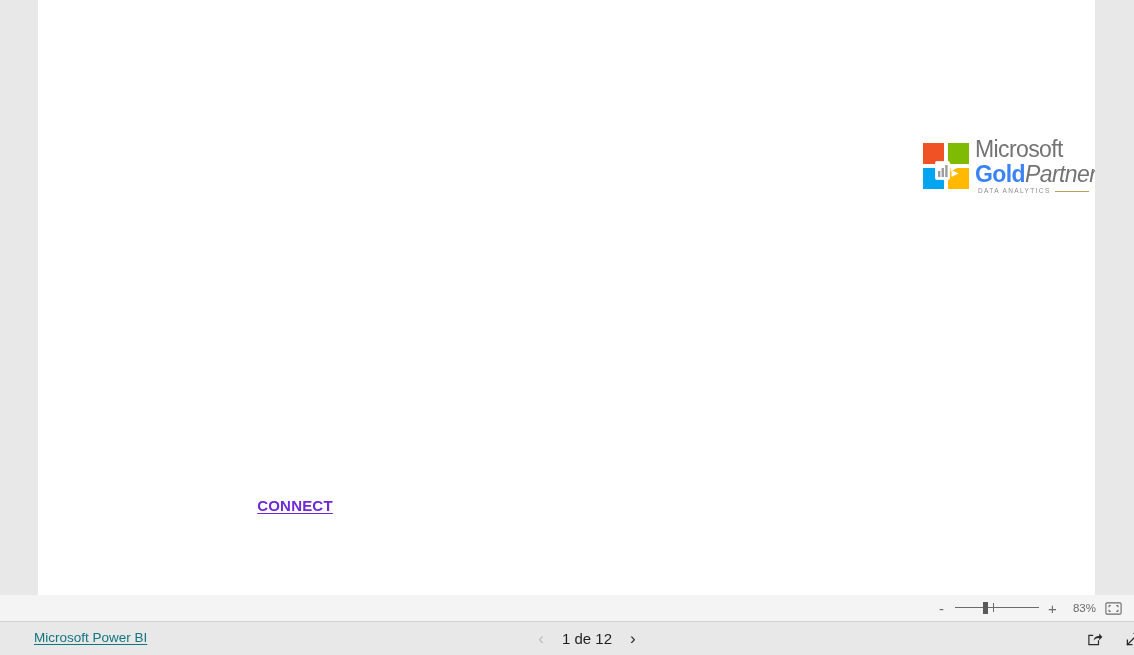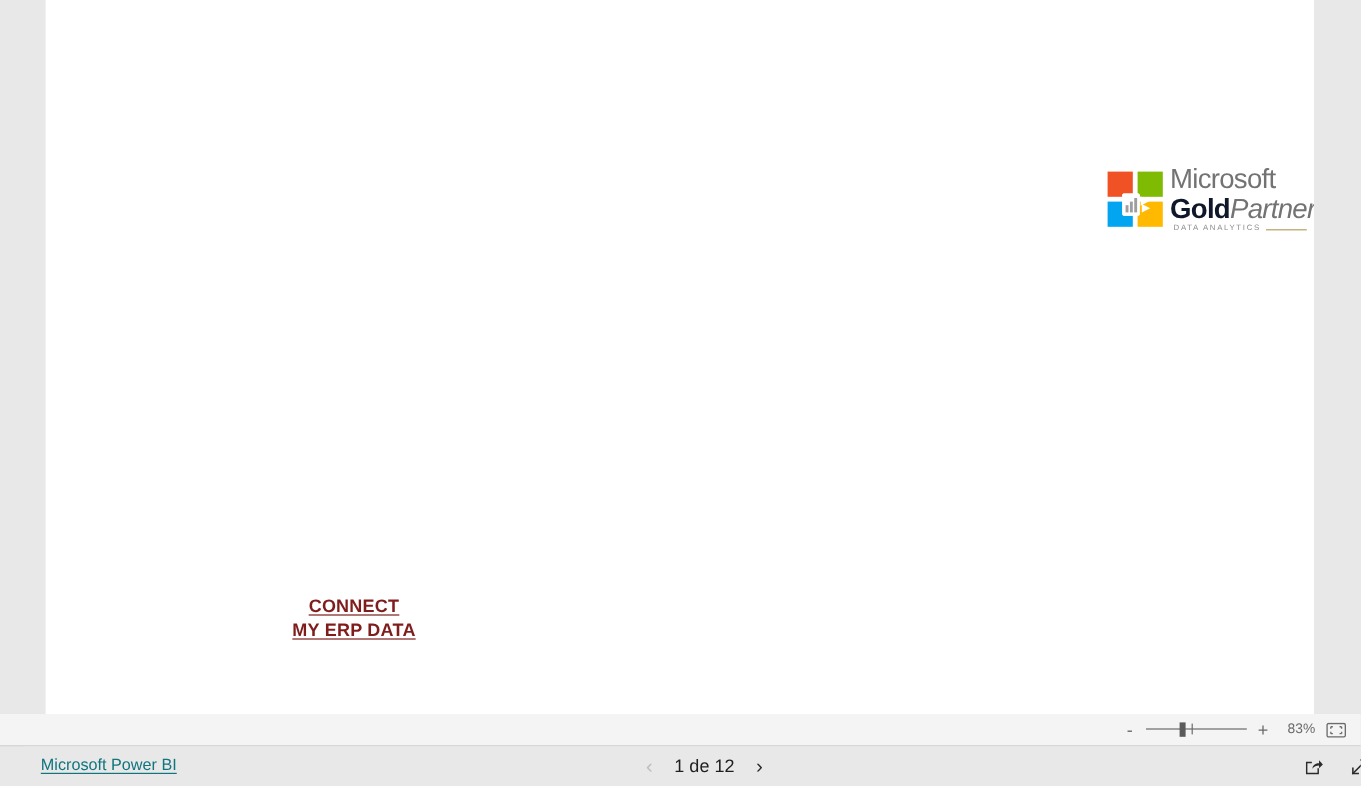--- a/index.html
+++ b/index.html
@@ -77,21 +77,21 @@
     color: #737373;
     letter-spacing: -0.6px;
   }
   .word-goldpartner {
     font-size: 23px;
     line-height: 24px;
     font-weight: 700;
     letter-spacing: -0.6px;
     margin-top: 1px;
   }
-  .word-gold { color: #0f172a; }
+  .word-gold { color: #3b82f6; }
   .word-partner { color: #737373; font-weight: 400; font-style: italic; }
 
   .logo-tagline {
     position: absolute;
     left: 55px;
     top: 49px;
     width: 111px;
     display: flex;
     align-items: center;
     gap: 4px;
@@ -115,21 +115,21 @@
     left: 168px;
     top: 496px;
     width: 178px;
     text-align: center;
   }
   .erp-link {
     display: block;
     font-size: 15px;
     line-height: 20px;
     font-weight: 700;
-    color: #7f1d1d;
+    color: #6d28d9;
     text-decoration: underline;
     text-underline-offset: 2px;
     letter-spacing: 0.2px;
     cursor: pointer;
   }
 
   
   #zoom-bar {
     position: absolute;
     left: 0;
@@ -294,21 +294,20 @@
       </div>
 
       <div class="logo-tagline">
         <span class="tag-text">DATA ANALYTICS</span>
         <span class="tag-rule"></span>
       </div>
     </div>
 
     <div id="erp-link-block">
       <span class="erp-link">CONNECT</span>
-      <span class="erp-link">MY ERP DATA</span>
     </div>
 
   </div>
 
   <div id="zoom-bar">
     <div id="zoom-controls">
       <span class="zoom-minus">-</span>
       <div class="zoom-slider">
         <span class="track"></span>
         <span class="tick"></span>

